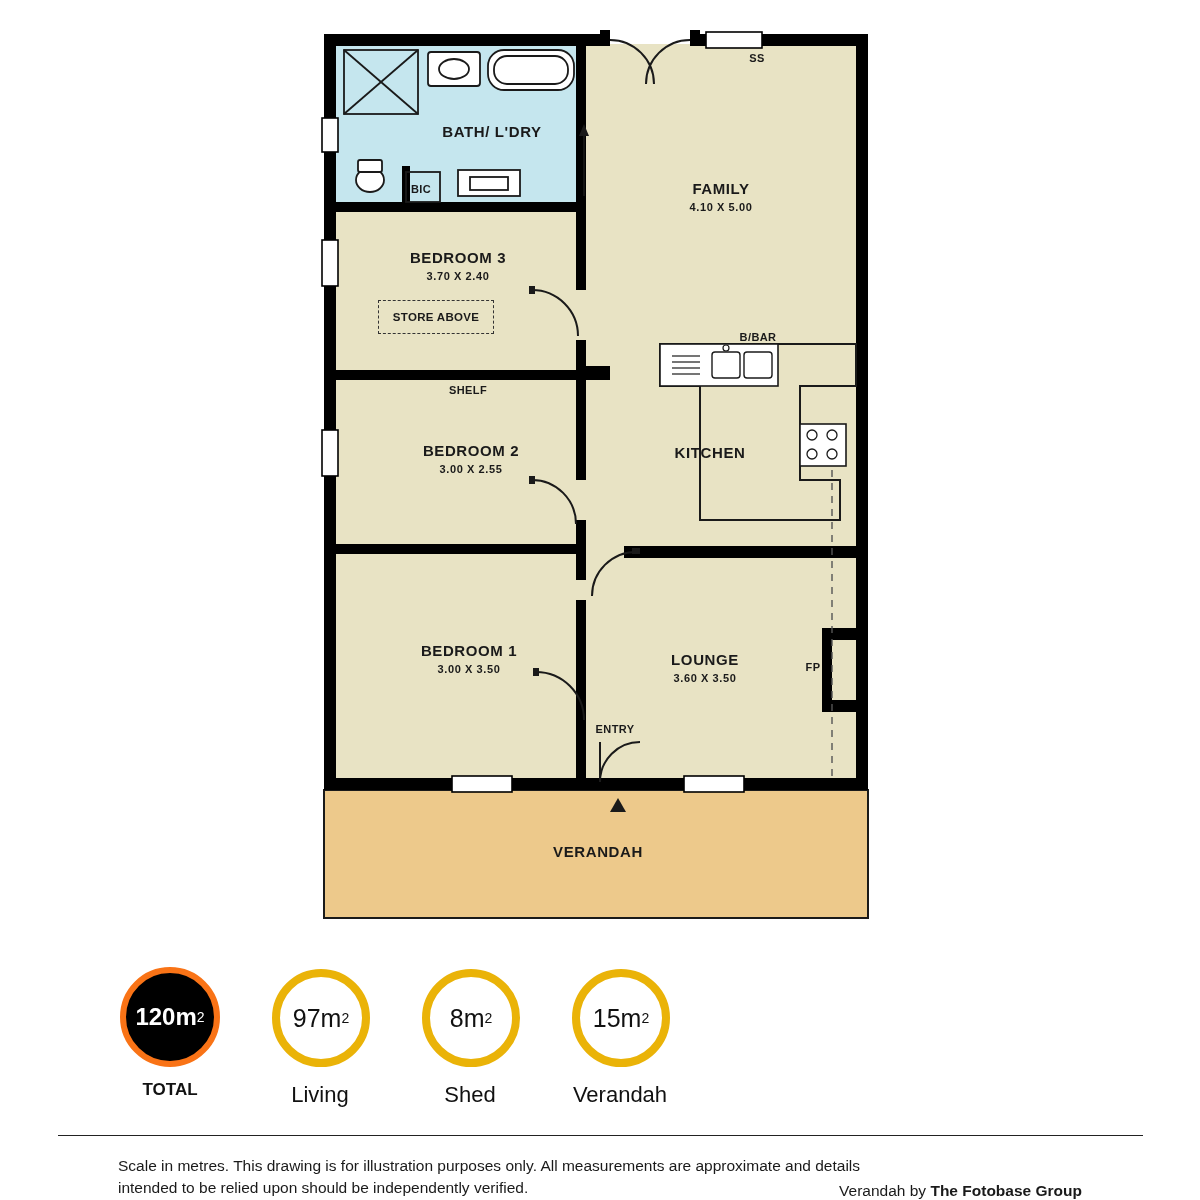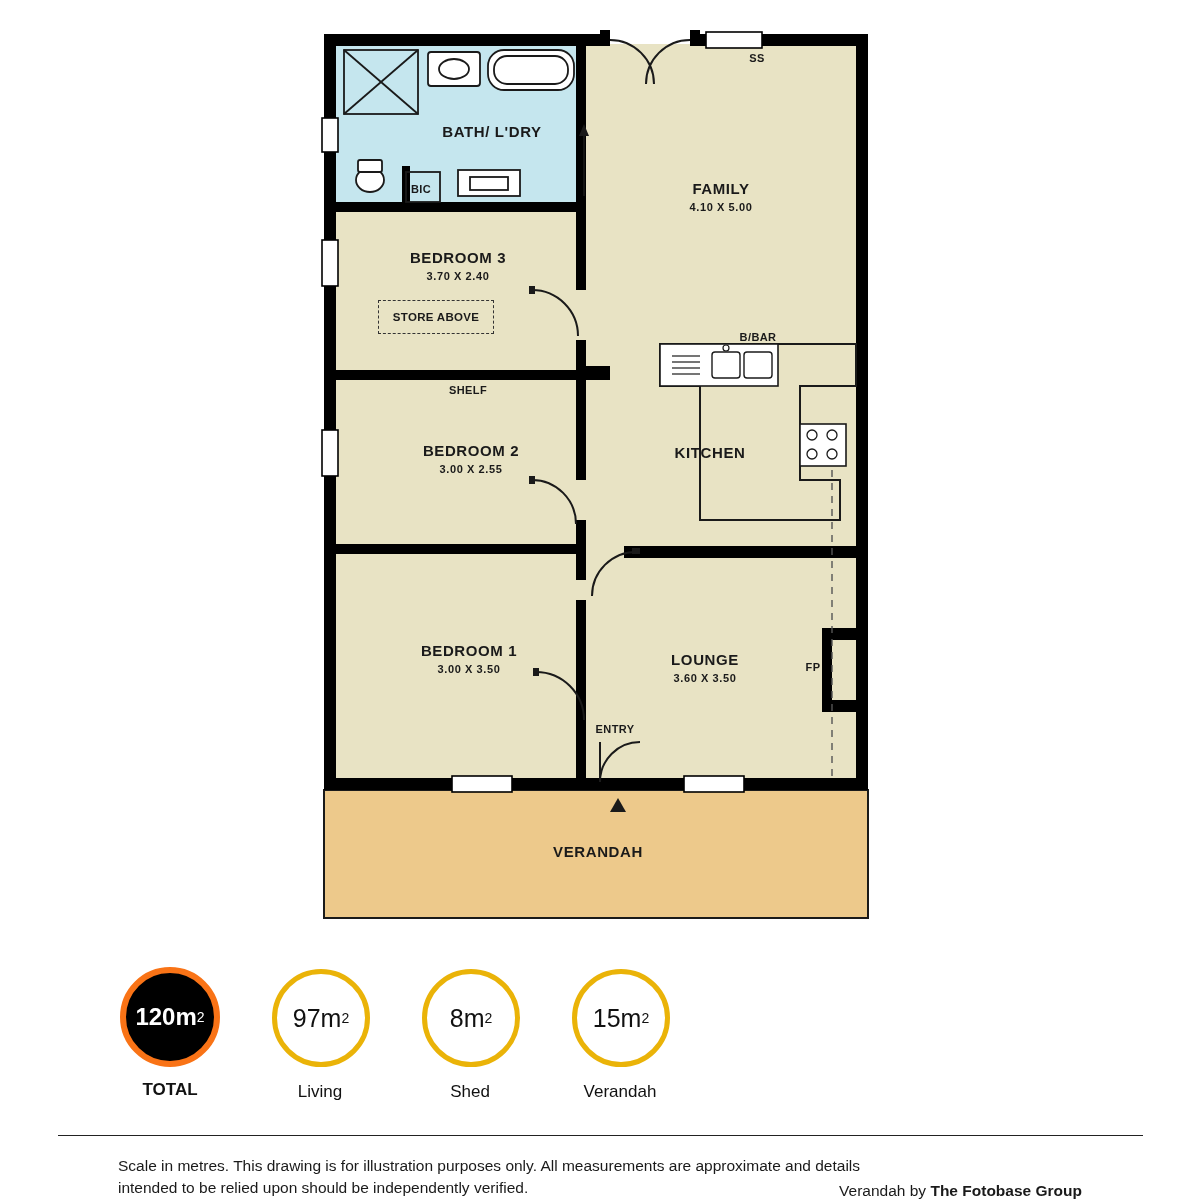--- a/index.html
+++ b/index.html
@@ -76,38 +76,38 @@
   }
   .badge.total {
     background: #000;
     color: #fff;
     border: 6px solid #f97316;
     width: 100px; height: 100px;
   }
   .badge.outline {
     background: #fff;
     color: #111;
-    border: 5px solid #eab308;
+    border: 8px solid #eab308;
   }
   .badge .val {
     font-size: 24px;
     font-weight: bold;
     line-height: 1;
   }
   .badge.outline .val { font-weight: normal; font-size: 25px; }
   .badge .sup {
     font-size: 14px;
     vertical-align: super;
     line-height: 1;
   }
   .badge-caption {
     position: absolute;
     width: 160px;
     text-align: center;
-    font-size: 17px;
+    font-size: 22px;
     color: #111;
     transform: translateX(-50%);
   }
   .badge-caption.strong { font-weight: bold; font-size: 17px; }
 
   
   #footer {
     position: absolute;
     left: 0;
     top: 1135px;

